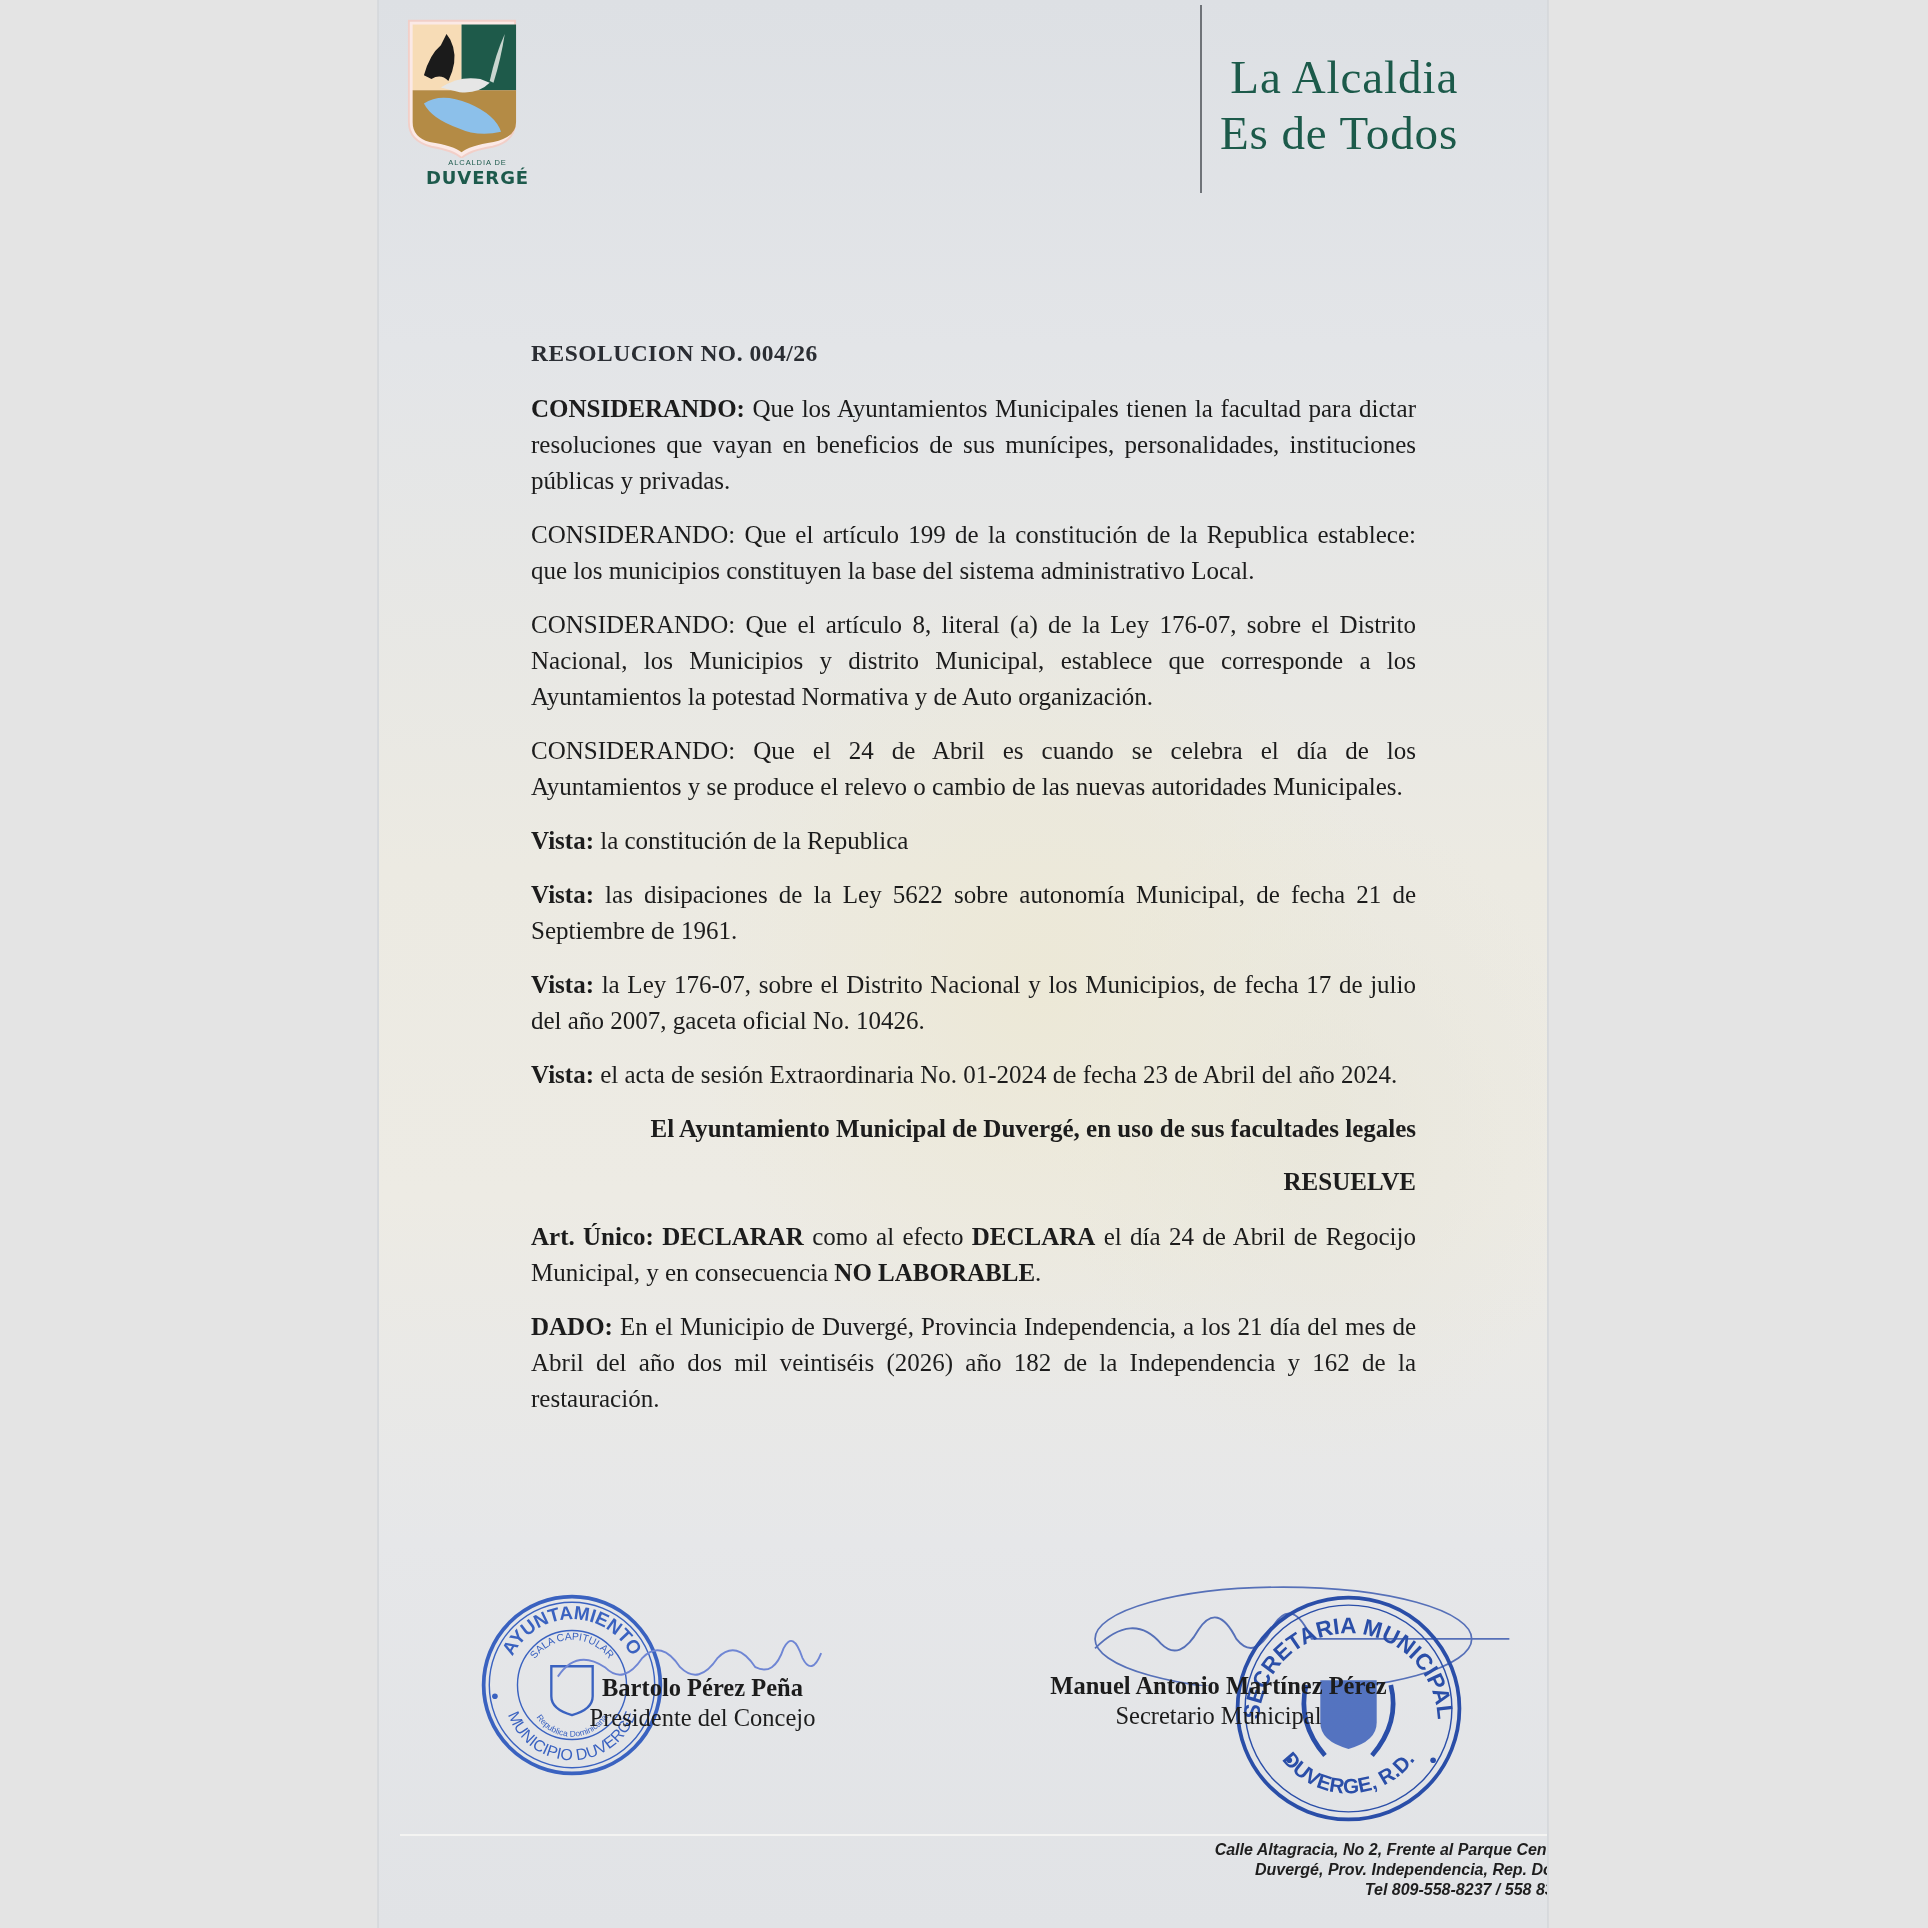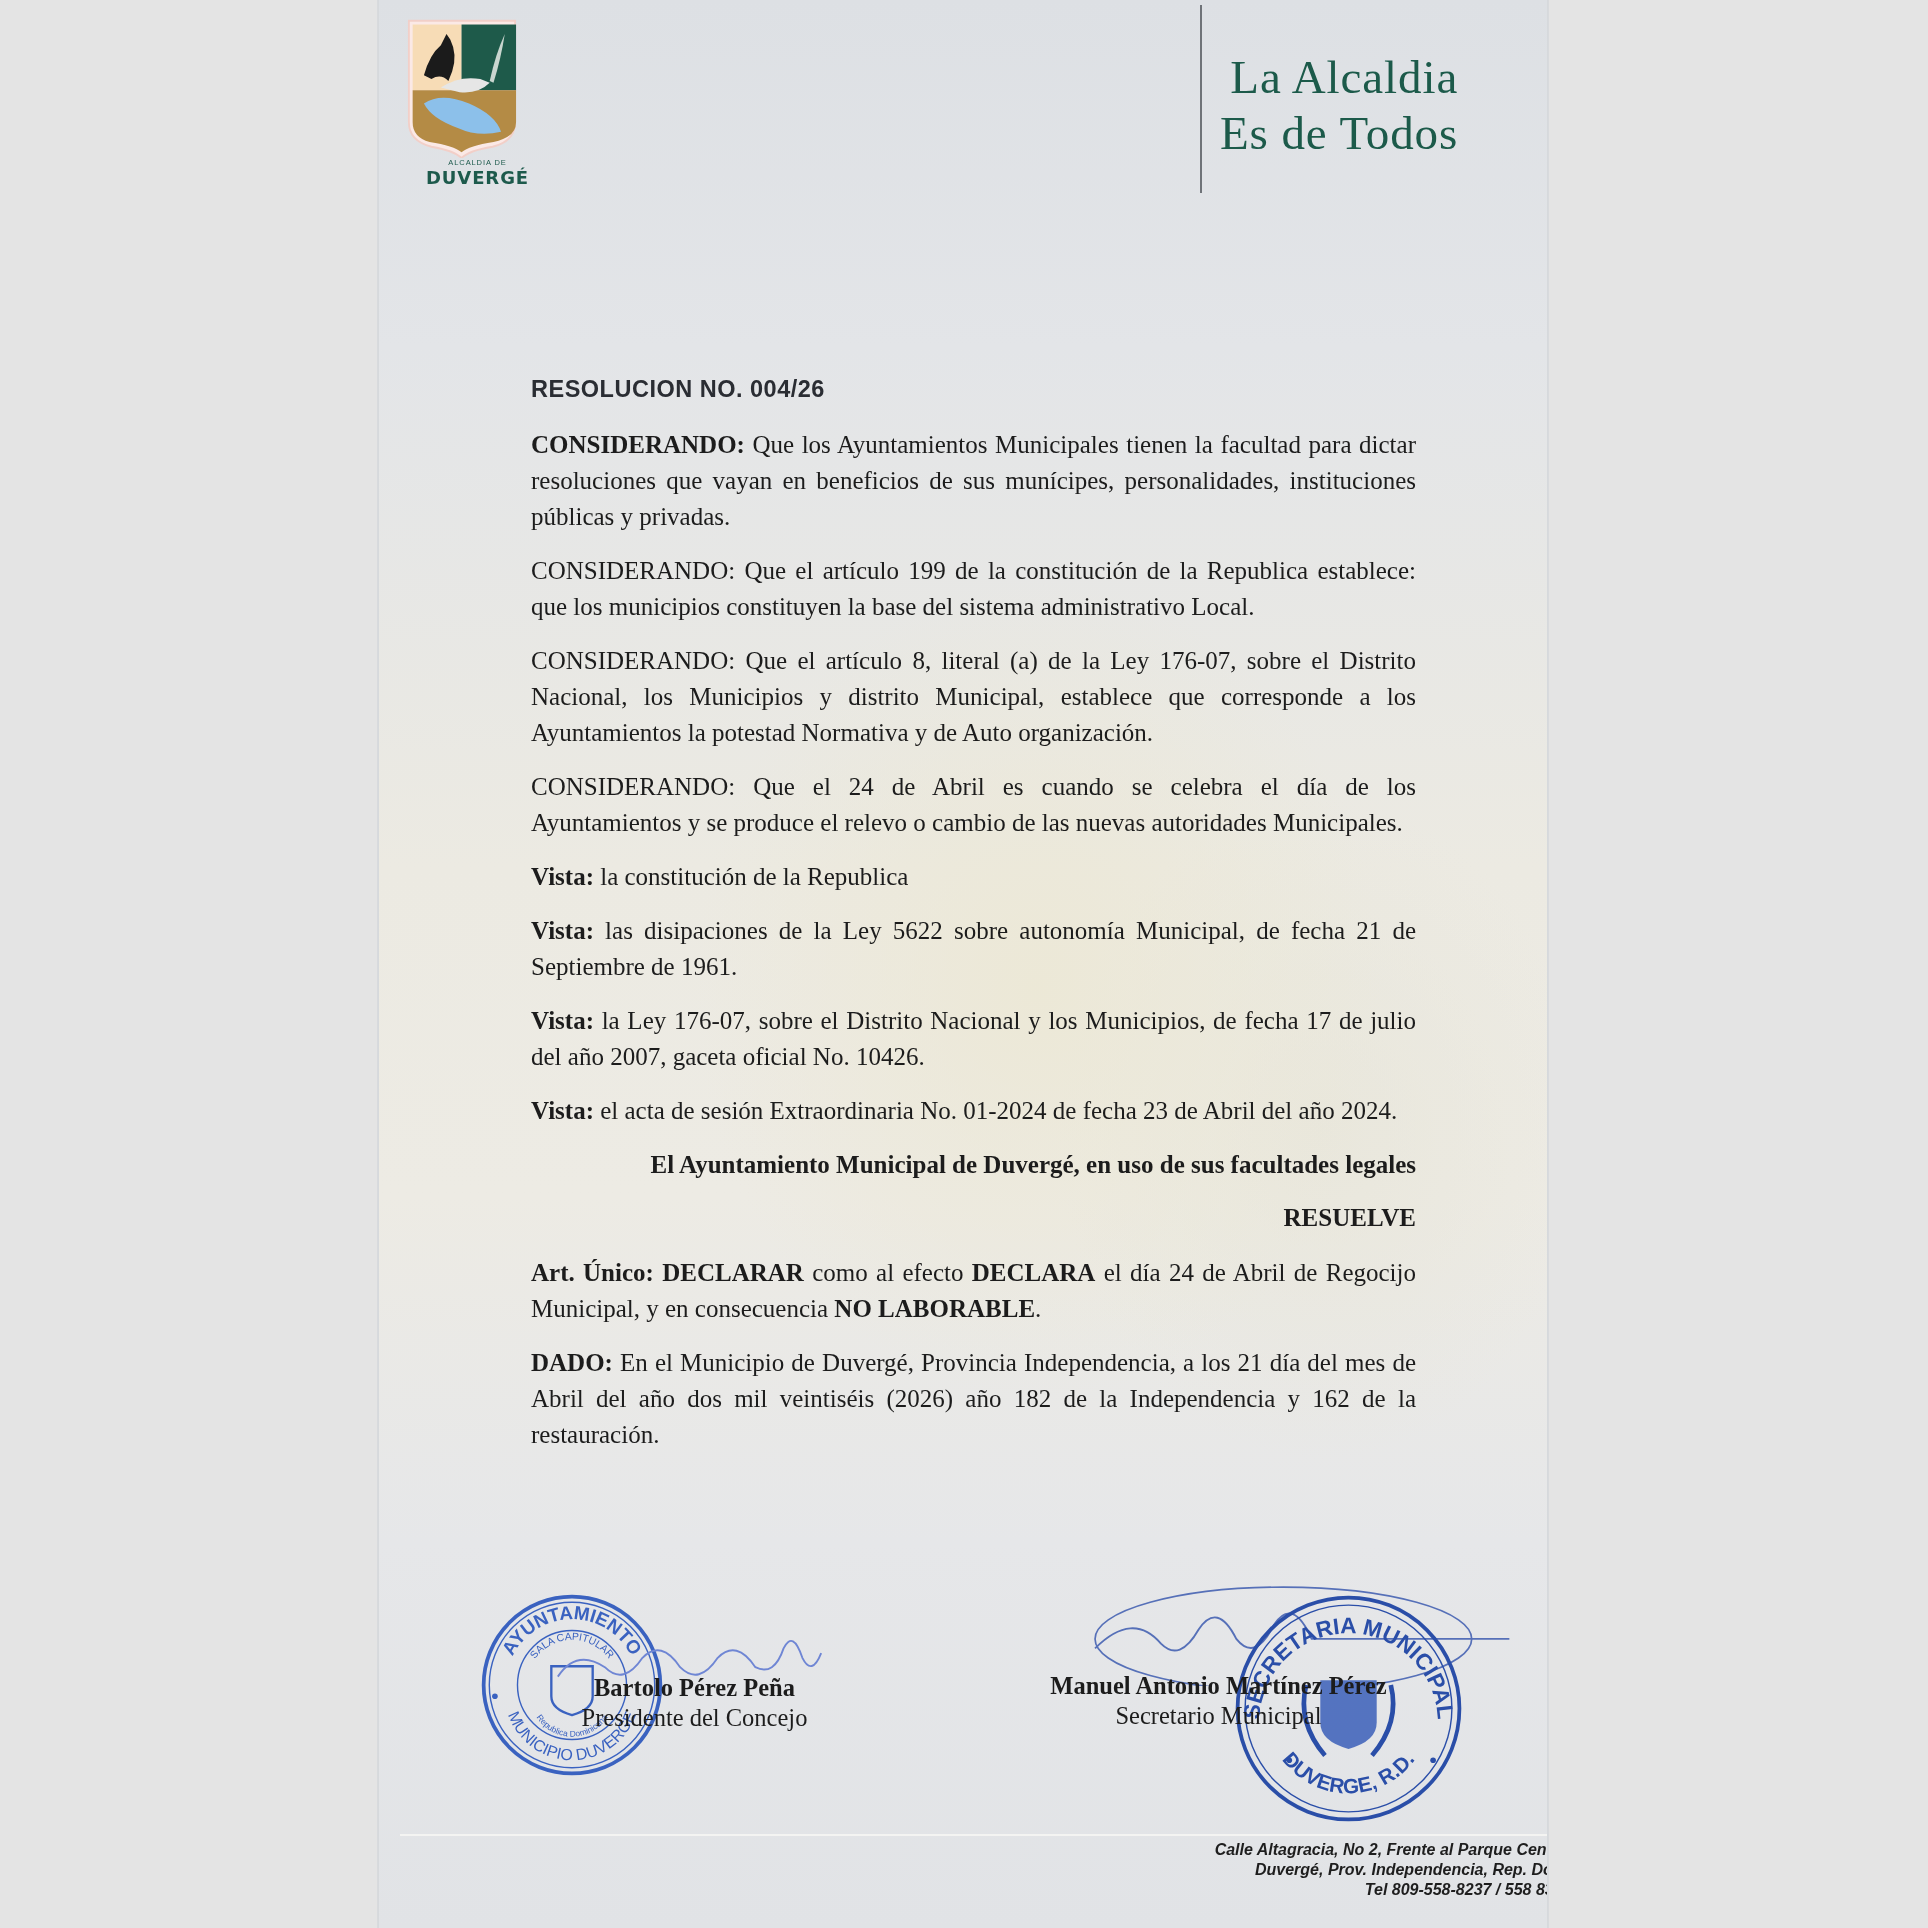--- a/index.html
+++ b/index.html
@@ -50,25 +50,24 @@
 
     
     .body {
       position: absolute; left: 152px; top: 335px;
       width: 885px;
       color: #1c1c1c;
       font-size: 25px;
       line-height: 36px;
     }
     .res-title {
-      font-family: Liberation Sans, sans-serif;
+      font-family: Liberation Serif, serif;
       font-weight: bold; letter-spacing: 0.5px;
       font-size: 23.5px; color: #2a2d33;
       margin-bottom: 20px;
-      margin-top: 36px;
     }
     .para {
       text-align: justify;
       margin-bottom: 18px;
     }
     .para .lead { font-weight: normal; }
     .para .lead.bold { font-weight: bold; }
     .center {
       text-align: right;
       font-weight: bold;
@@ -79,21 +78,21 @@
 
     
     .sig {
       position: absolute;
       text-align: center;
       color: #1c1c1c;
       font-size: 24.5px;
       line-height: 30px;
     }
     .sig .name { font-weight: bold; }
-    .sig-left { left: 165px; top: 1673px; width: 301px; }
+    .sig-left { left: 173px; top: 1673px; width: 301px; }
     .sig-right { left: 642px; top: 1671px; width: 395px; }
 
     .stamp { position: absolute; }
     .stamp-left { left: 99px; top: 1591px; width: 188px; height: 188px; }
     .stamp-right { left: 852px; top: 1591px; width: 235px; height: 235px; }
     .scribble { position: absolute; }
     .scribble-left { left: 160px; top: 1620px; width: 301px; height: 85px; }
     .scribble-right { left: 697px; top: 1573px; width: 443px; height: 113px; }
 
     .foot-line {

